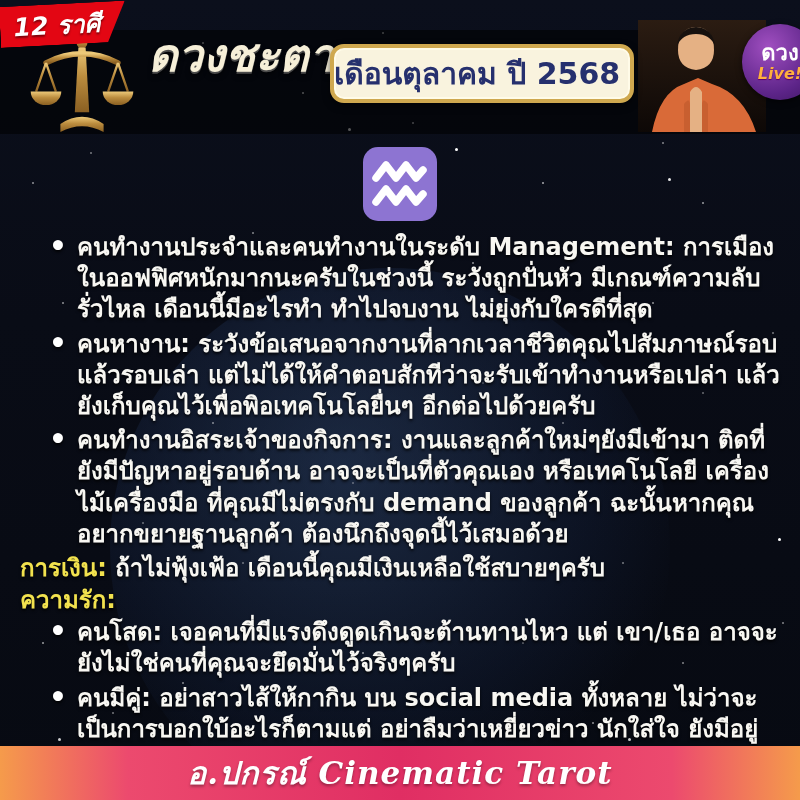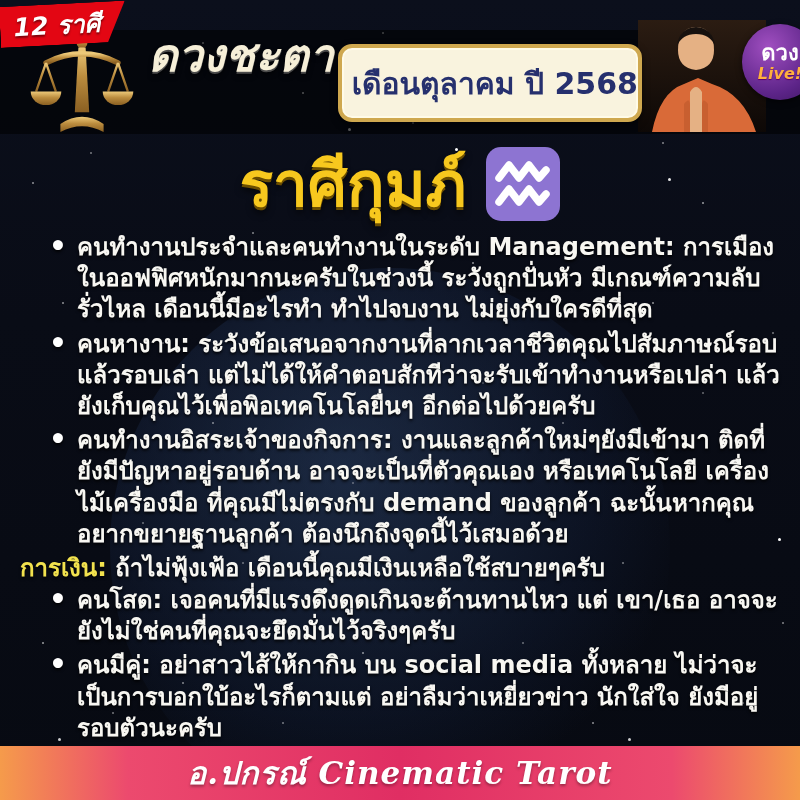--- a/index.html
+++ b/index.html
@@ -48,23 +48,23 @@
   .header-band { position:absolute; left:0; top:30px; width:800px; height:104px; background:rgba(0,0,0,0.55); }
   .badge { position:absolute; left:0; top:7px; width:126px; height:41px; background:#e30613;
     clip-path:polygon(0 0,100% 0,85% 100%,0 100%); transform:rotate(-3deg); transform-origin:left center;
     display:flex; align-items:center; justify-content:center; padding-right:12px; z-index:5;
   }
   .badge-text { color:#fff; font-style:italic; font-weight:800; font-size:25px; text-shadow:0 2px 2px rgba(0,0,0,.45); }
   .scales { position:absolute; left:24px; top:34px; width:116px; height:108px; z-index:4; }
   .title-stack { position:absolute; left:136px; top:32px; width:210px; text-align:center; font-weight:800; line-height:1.08; z-index:4; }
   .title-1 { font-size:45px; color:#f7c81e; text-shadow:0 2px 0 #6e5300, 0 4px 5px rgba(0,0,0,.65); }
   .title-2 { font-size:45px; color:#f6efd8; text-shadow:0 2px 0 #4a4a4a, 0 4px 5px rgba(0,0,0,.65);font-style:italic; }
-  .pill { position:absolute; left:338px; top:44px; width:304px; height:78px; background:#f9f3de;
+  .pill { position:absolute; left:330px; top:44px; width:304px; height:59px; background:#f9f3de;
     border:4px solid #cfa84f; border-radius:14px; box-shadow:inset 0 0 0 2px #fffbe8, 0 3px 7px rgba(0,0,0,.55);
-    display:flex; align-items:center; justify-content:flex-end; z-index:4;
+    display:flex; align-items:center; justify-content:flex-start; z-index:4;
   }
   .pill-text { color:#26306e; font-weight:800; font-size:30px; }
   .photo { position:absolute; left:638px; top:20px; width:128px; height:112px; overflow:hidden; z-index:3; }
   .logo { position:absolute; left:742px; top:24px; width:76px; height:76px; border-radius:50%; z-index:6;
     background:radial-gradient(circle at 35% 30%, #a04fc0, #5c2488 65%, #3d1660);
     display:flex; flex-direction:column; align-items:center; justify-content:center;
     box-shadow:0 2px 6px rgba(0,0,0,.6);
   }
   .logo-main { color:#fff; font-weight:800; font-size:22px; line-height:1.05; }
   .logo-sub { color:#ffb13d; font-weight:800; font-style:italic; font-size:16px; text-shadow:0 1px 1px #5a006e; }
@@ -158,21 +158,20 @@
       <path d="M70 112 L70 84 Q64 76 64 86 L64 112 Z" fill="#c85f30"></path>
     </svg>
   </div>
 
   <div class="logo">
     <span class="logo-main">ดวง</span>
     <span class="logo-sub">Live!</span>
   </div>
 
   <div class="zodiac-row">
-    <span class="zodiac-title">ราศีกุมภ์</span>
     <span class="aquarius-box">
       <svg viewBox="0 0 74 74" width="74" height="74" aria-hidden="true">
         <rect width="74" height="74" rx="15" fill="#8d74d2"></rect>
         <g fill="none" stroke="#fff" stroke-width="7.5" stroke-linecap="round" stroke-linejoin="round">
           <path d="M13 31 L23 18 L33 31 L43 18 L53 31 L60 23"></path>
           <path d="M13 55 L23 42 L33 55 L43 42 L53 55 L60 47"></path>
         </g>
       </svg>
     </span>
   </div>
@@ -180,20 +179,21 @@
   <div class="content">
     <ul class="bullets">
       <li>คนทำงานประจำและคนทำงานในระดับ Management: การเมืองในออฟฟิศหนักมากนะครับในช่วงนี้ ระวังถูกปั่นหัว มีเกณฑ์ความลับรั่วไหล เดือนนี้มีอะไรทำ ทำไปจบงาน ไม่ยุ่งกับใครดีที่สุด</li>
       <li>คนหางาน: ระวังข้อเสนอจากงานที่ลากเวลาชีวิตคุณไปสัมภาษณ์รอบแล้วรอบเล่า แต่ไม่ได้ให้คำตอบสักทีว่าจะรับเข้าทำงานหรือเปล่า แล้วยังเก็บคุณไว้เพื่อพิอเทคโนโลยื่นๆ อีกต่อไปด้วยครับ</li>
       <li>คนทำงานอิสระเจ้าของกิจการ: งานและลูกค้าใหม่ๆยังมีเข้ามา ติดที่ยังมีปัญหาอยู่รอบด้าน อาจจะเป็นที่ตัวคุณเอง หรือเทคโนโลยี เครื่องไม้เครื่องมือ ที่คุณมีไม่ตรงกับ demand ของลูกค้า ฉะนั้นหากคุณอยากขยายฐานลูกค้า ต้องนึกถึงจุดนี้ไว้เสมอด้วย</li>
     </ul>
     <div class="money-line">
       <span class="section-head">การเงิน: </span>
       <span>ถ้าไม่ฟุ้งเฟ้อ เดือนนี้คุณมีเงินเหลือใช้สบายๆครับ</span>
     </div>
+    <div class="section-head">ความรัก:</div>
     <ul class="bullets">
       <li>คนโสด: เจอคนที่มีแรงดึงดูดเกินจะต้านทานไหว แต่ เขา/เธอ อาจจะยังไม่ใช่คนที่คุณจะยึดมั่นไว้จริงๆครับ</li>
       <li>คนมีคู่: อย่าสาวไส้ให้กากิน บน social media ทั้งหลาย ไม่ว่าจะเป็นการบอกใบ้อะไรก็ตามแต่ อย่าลืมว่าเหยี่ยวข่าว นักใส่ใจ ยังมีอยู่รอบตัวนะครับ</li>
     </ul>
   </div>
 
   <div class="footer">
     <span class="footer-text">อ.ปกรณ์ Cinematic Tarot</span>
   </div>
 

